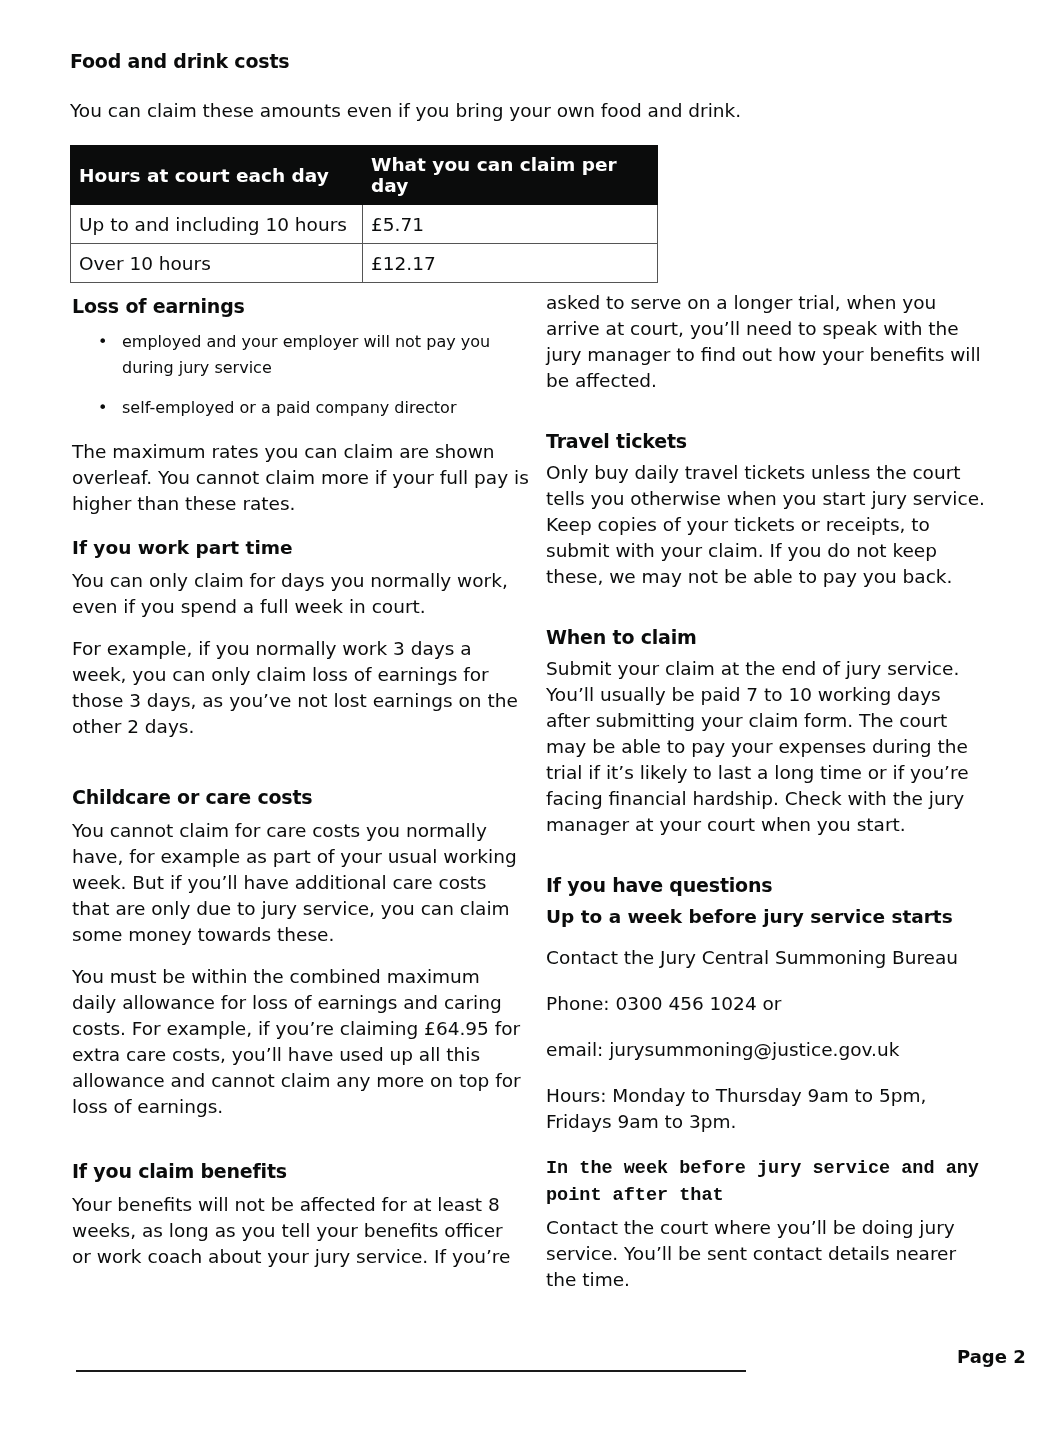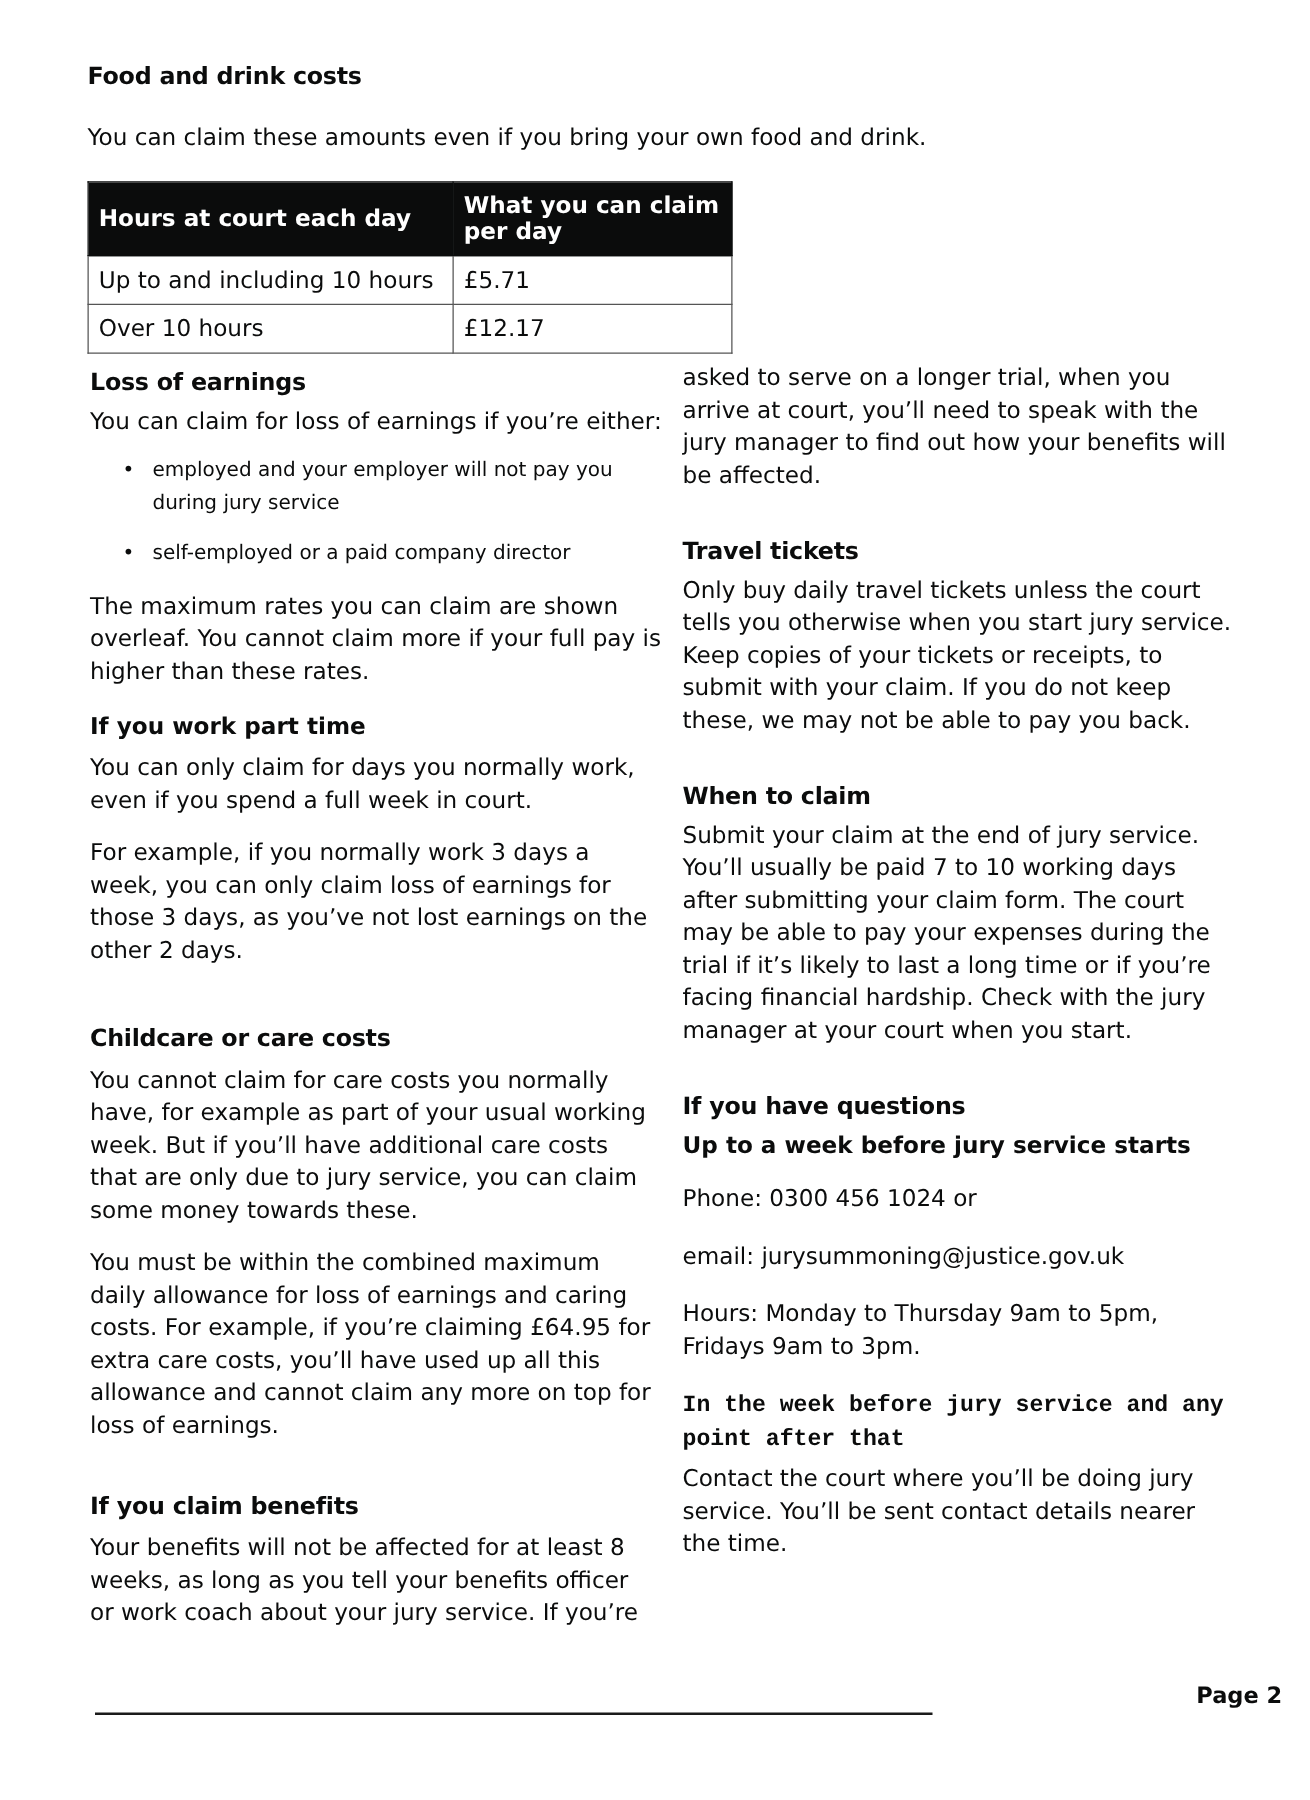--- a/index.html
+++ b/index.html
@@ -5,21 +5,21 @@
   html, body { margin: 0; padding: 0; }
   body {
     width: 1048px; height: 1440px; position: relative; overflow: hidden;
     background: #ffffff; color: #0b0c0c;
     font-family: "DejaVu Sans", sans-serif;
   }
   .abs { position: absolute; }
   h2 { margin: 0; font-size: 19px; font-weight: bold; letter-spacing: -0.2px; }
   h3 { margin: 0; font-size: 18.5px; font-weight: bold; }
   p { margin: 0; font-size: 18.5px; line-height: 26px; }
-  table.food { border-collapse: collapse; position: absolute; left: 70px; top: 145px; width: 516px; font-size: 18.5px; }
+  table.food { border-collapse: collapse; position: absolute; left: 70px; top: 145px; width: 588px; font-size: 18.5px; }
   table.food th { background: #0b0c0c; color: #fff; text-align: left; font-weight: bold; padding: 8px 8px; border: 1px solid #0b0c0c; height: 22px; }
   table.food td { border: 1px solid #555; padding: 7px 8px; height: 24px; }
   table.food .c1 { width: 275px; }
   ul { margin: 0; padding: 0; list-style: none; }
   ul li { position: relative; padding-left: 50px; font-size: 16px; line-height: 26px; }
   ul li::before { content: "\2022"; position: absolute; left: 26px; top: 0; }
   .rule { position: absolute; left: 76px; top: 1370px; width: 670px; height: 2px; background: #1a1a1a; }
   .pagenum { font-size: 18px; font-weight: bold; }
 </style>
 </head>
@@ -41,21 +41,20 @@
     </tr>
     <tr>
       <td class="c1">Over 10 hours</td>
       <td>£12.17</td>
     </tr>
   </tbody>
 </table>
 
 <div class="abs" style="left:72px; top:295px; width:460px;">
   <h2>Loss of earnings</h2>
-  <p style="margin-top:8px;">You can claim for loss of earnings if you’re either:</p>
   <ul style="margin-top:12px;">
     <li style="width:400px;">employed and your employer will not pay you during jury service</li>
     <li style="margin-top:14px;">self-employed or a paid company director</li>
   </ul>
   <p style="margin-top:18px;">The maximum rates you can claim are shown overleaf. You cannot claim more if your full pay is higher than these rates.</p>
   <h3 style="margin-top:20px;">If you work part time</h3>
   <p style="margin-top:10px; width:440px;">You can only claim for days you normally work, even if you spend a full week in court.</p>
   <p style="margin-top:16px; width:455px;">For example, if you normally work 3 days a week, you can only claim loss of earnings for those 3 days, as you’ve not lost earnings on the other 2 days.</p>
 
   <h2 style="margin-top:46px;">Childcare or care costs</h2>
@@ -70,20 +69,21 @@
   <p style="width:440px;">asked to serve on a longer trial, when you arrive at court, you’ll need to speak with the jury manager to find out how your benefits will be affected.</p>
 
   <h2 style="margin-top:36px;">Travel tickets</h2>
   <p style="margin-top:8px; width:450px;">Only buy daily travel tickets unless the court tells you otherwise when you start jury service. Keep copies of your tickets or receipts, to submit with your claim. If you do not keep these, we may not be able to pay you back.</p>
 
   <h2 style="margin-top:36px;">When to claim</h2>
   <p style="margin-top:8px; width:440px;">Submit your claim at the end of jury service. You’ll usually be paid 7 to 10 working days after submitting your claim form. The court may be able to pay your expenses during the trial if it’s likely to last a long time or if you’re facing financial hardship. Check with the jury manager at your court when you start.</p>
 
   <h2 style="margin-top:36px;">If you have questions</h2>
   <h3 style="margin-top:10px;">Up to a week before jury service starts</h3>
+  <p style="margin-top:18px;">Contact the Jury Central Summoning Bureau</p>
   <p style="margin-top:20px;">Phone: 0300 456 1024 or</p>
   <p style="margin-top:20px;"><span>email: </span><span>jurysummoning@justice.gov.uk</span></p>
   <p style="margin-top:20px; width:420px;">Hours: Monday to Thursday 9am to 5pm, Fridays 9am to 3pm.</p>
   <h3 style="margin-top:20px; width:440px; line-height:27px;font-family:Liberation Mono, monospace;">In the week before jury service and any point after that</h3>
   <p style="margin-top:6px; width:420px;">Contact the court where you’ll be doing jury service. You’ll be sent contact details nearer the time.</p>
 </div>
 
 <div class="rule"></div>
 <div class="abs pagenum" style="left:957px; top:1346px;">Page 2</div>
 

